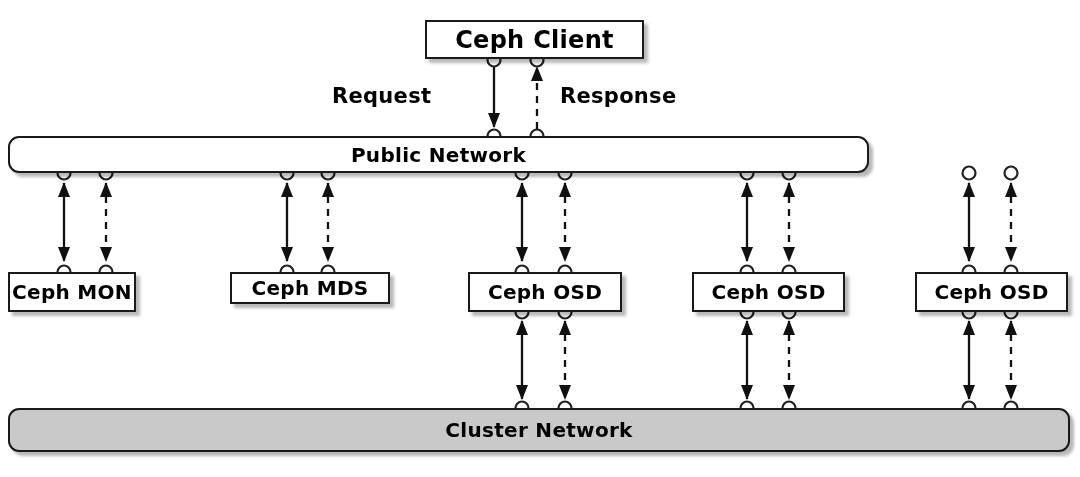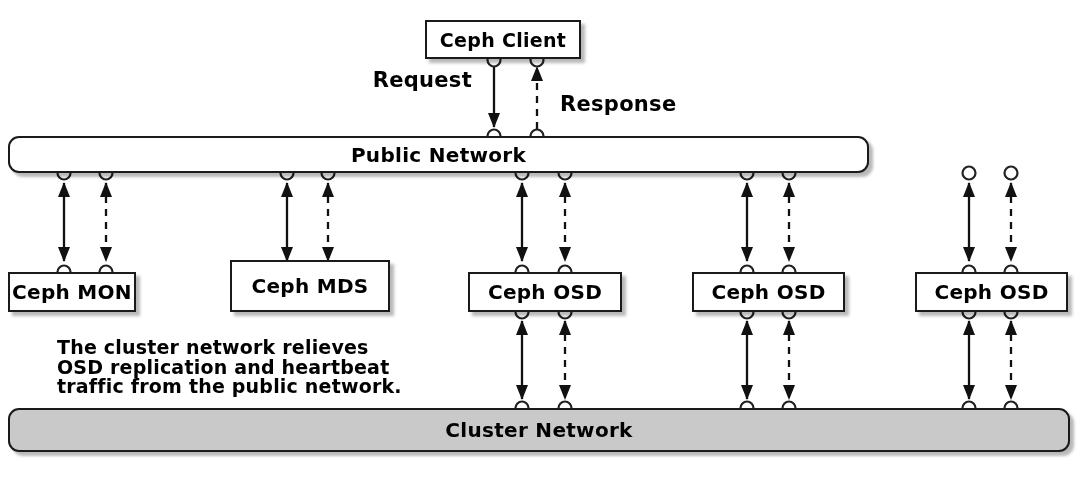--- a/index.html
+++ b/index.html
@@ -8,34 +8,34 @@
     font-family:"DejaVu Sans","Liberation Sans",sans-serif; overflow:hidden;
   }
   .box {
     position:absolute; box-sizing:border-box;
     background:var(--box-fill,#ffffff);
     border:2px solid var(--border,#1a1a1a);
     box-shadow:4px 4px 3px rgba(0,0,0,0.28);
     display:flex; align-items:center; justify-content:center;
     font-weight:bold; color:#000; font-size:20px; letter-spacing:0.3px;
   }
-  .client  { left:425px; top:20px;  width:156px; height:39px; font-size:19px; }
+  .client  { left:425px; top:20px;  width:219px; height:39px; font-size:24px; }
   .netbar  { border-radius:11px; }
   .public  { left:8px;  top:136px; width:861px; height:37px; }
   .cluster { left:8px;  top:408px; width:1062px; height:44px; background:var(--cluster-fill,#c9c9c9); }
   .mon  { left:8px;   top:272px; width:128px; height:40px; }
-  .mds  { left:230px; top:260px; width:160px; height:52px; }
+  .mds  { left:230px; top:272px; width:160px; height:32px; }
   .osd1 { left:468px; top:272px; width:154px; height:40px; }
   .osd2 { left:692px; top:272px; width:153px; height:40px; }
   .osd3 { left:915px; top:272px; width:153px; height:40px; }
   .floatlabel {
     position:absolute; font-weight:bold; font-size:21px; color:#000; letter-spacing:0.3px;
   }
-  .request  { left:332px; top:68px; width:140px; text-align:right; }
-  .response { left:560px; top:92px;text-align:center; }
+  .request  { left:332px; top:84px; width:140px; }
+  .response { left:560px; top:84px;text-align:center; }
   .annotation {
     position:absolute; left:57px; top:338px;
     font-weight:bold; font-size:19px; line-height:19.5px;
     color:#000; white-space:pre-line; letter-spacing:0.2px;
   }
   svg.connectors {
     position:absolute; left:0; top:0; width:1080px; height:477px;
     pointer-events:none;
   }
   .edges line { stroke:var(--line,#111111); stroke-width:2.3; }
@@ -145,21 +145,18 @@
   <div class="box osd1">
     <span>Ceph OSD</span>
   </div>
   <div class="box osd2">
     <span>Ceph OSD</span>
   </div>
   <div class="box osd3">
     <span>Ceph OSD</span>
   </div>
 
-  <div class="annotation">The cluster network relieves
-OSD replication and heartbeat
-traffic from the public network.</div>
 
   <div class="box netbar cluster">
     <span>Cluster Network</span>
   </div>
 
 </div>
 
 </body></html>

